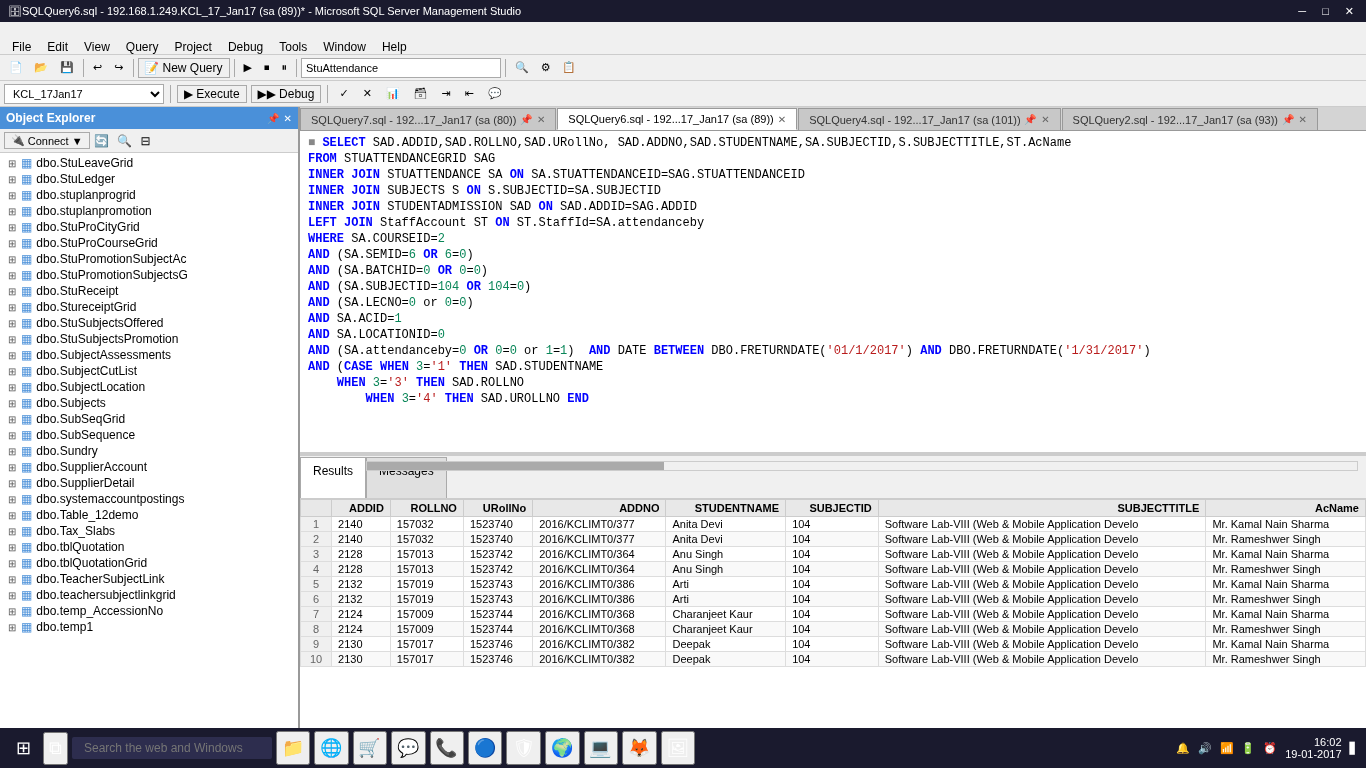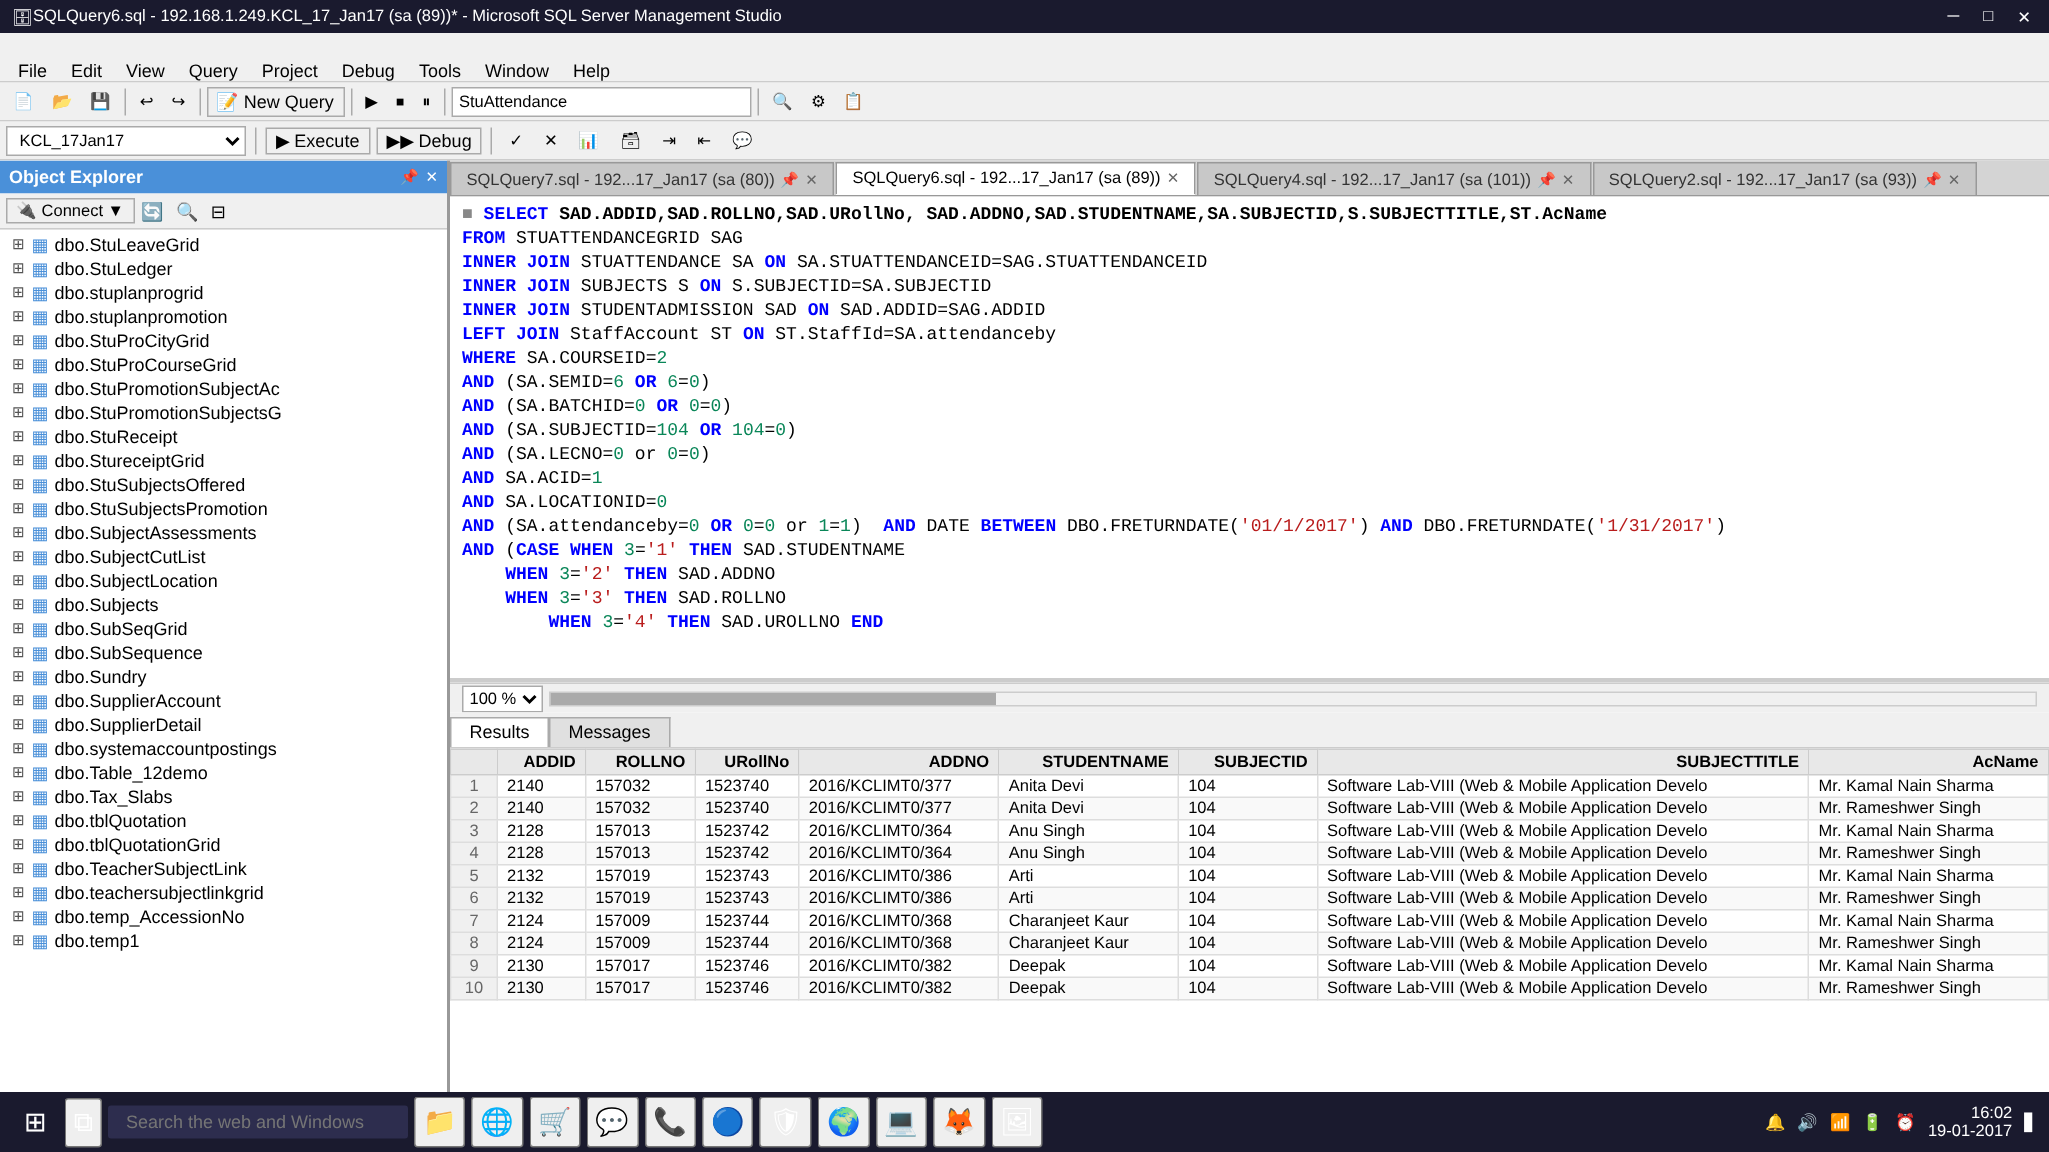--- a/index.html
+++ b/index.html
@@ -222,48 +222,48 @@
       display: flex;
       min-height: 16px;
       padding: 0 8px;
       line-height: 16px;
     }
     .code { white-space: pre; }
 
     
     .kw { color: #0000ff; font-weight: bold; }
     .str { color: #b91c1c; }
-    .col { color: #000; font-weight: bold; }
+    .col { color: #000; }
     .tbl { color: #000; }
     .num { color: #098658; }
 
     
     .results-panel {
       height: 260px;
       display: flex;
       flex-direction: column;
       background: #fff;
     }
     .results-tabs {
       display: flex;
       background: #f0f0f0;
       border-bottom: 1px solid #ccc;
       height: 24px;
       align-items: flex-end;
     }
     .results-tab {
-      padding: 2px 12px;
+      padding: 20px 12px;
       font-size: 12px;
       cursor: pointer;
       background: #e0e0e0;
       border: 1px solid #aaa;
       border-bottom: none;
       height: 20px;
       display: flex;
-      align-items: flex-start;
+      align-items: flex-end;
     }
     .results-tab.active { background: #fff; }
 
     
     .results-table-wrap {
       flex: 1;
       overflow: auto;
     }
     .results-table {
       border-collapse: collapse;
@@ -666,23 +666,20 @@
         <span class="code"><span class="kw">AND</span> SA.ACID=<span class="num">1</span></span>
       </div>
       <div class="query-line">
         <span class="code"><span class="kw">AND</span> SA.LOCATIONID=<span class="num">0</span></span>
       </div>
       <div class="query-line">
         <span class="code"><span class="kw">AND</span> (SA.attendanceby=<span class="num">0</span> <span class="kw">OR</span> <span class="num">0</span>=<span class="num">0</span> or <span class="num">1</span>=<span class="num">1</span>)  <span class="kw">AND</span> DATE <span class="kw">BETWEEN</span> DBO.FRETURNDATE(<span class="str">'01/1/2017'</span>) <span class="kw">AND</span> DBO.FRETURNDATE(<span class="str">'1/31/2017'</span>)</span>
       </div>
       <div class="query-line">
         <span class="code"><span class="kw">AND</span> (<span class="kw">CASE</span> <span class="kw">WHEN</span> <span class="num">3</span>=<span class="str">'1'</span> <span class="kw">THEN</span> SAD.STUDENTNAME</span>
-      </div>
-      <div class="query-line">
-        <span class="code">    <span class="kw">WHEN</span> <span class="num">3</span>=<span class="str">'2'</span> <span class="kw">THEN</span> SAD.ADDNO</span>
       </div>
       <div class="query-line">
         <span class="code">    <span class="kw">WHEN</span> <span class="num">3</span>=<span class="str">'3'</span> <span class="kw">THEN</span> SAD.ROLLNO</span>
       </div>
       <div class="query-line">
         <span class="code">        <span class="kw">WHEN</span> <span class="num">3</span>=<span class="str">'4'</span> <span class="kw">THEN</span> SAD.UROLLNO <span class="kw">END</span></span>
       </div>
     </div>
 
     <div class="zoom-bar">

